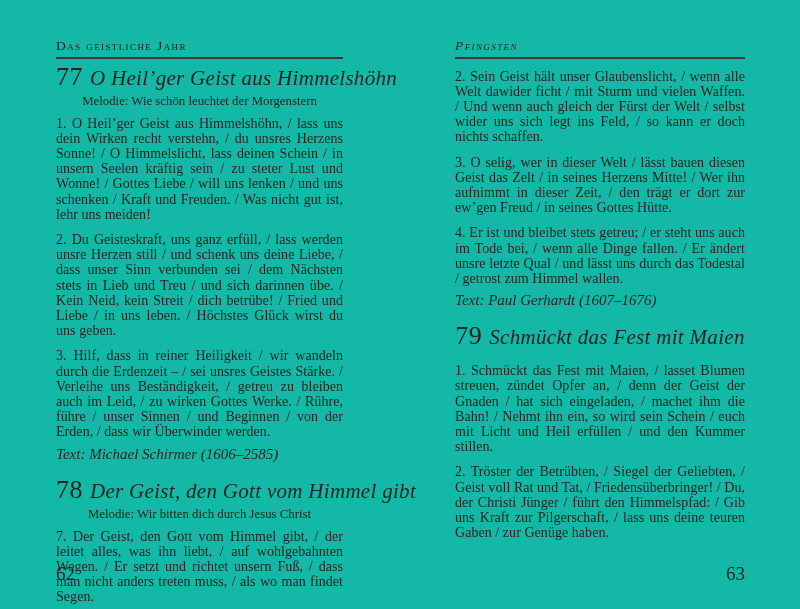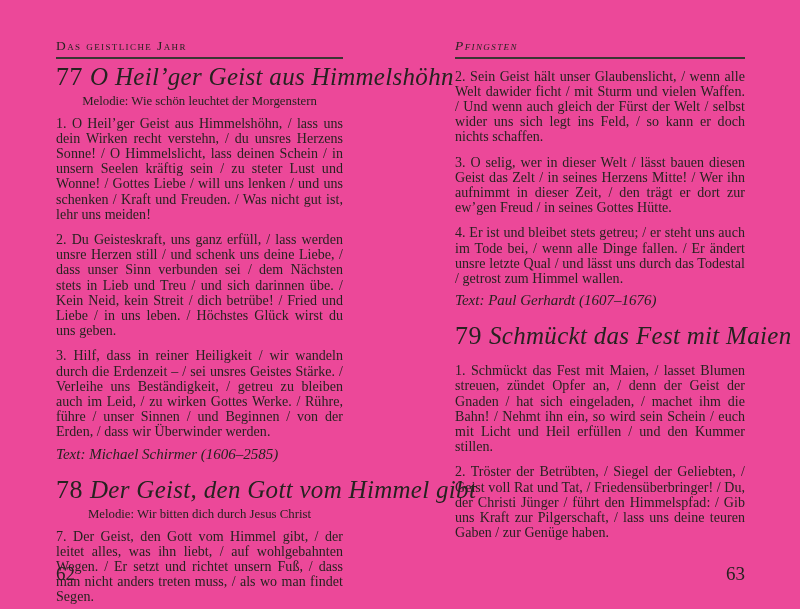--- a/index.html
+++ b/index.html
@@ -1,19 +1,19 @@
 <!DOCTYPE html>
 <html><head>
 <meta charset="utf-8">
 <style>
   html,body{margin:0;padding:0;background:#ffffff;}
   .book{
     position:relative;
     width:800px;height:609px;
-    background:#ec4899;
+    background:#14b8a6;
     font-family:"Liberation Serif","DejaVu Serif",serif;
     color:#262320;
     overflow:hidden;
   }
   .page{position:absolute;top:38px;}
   .page-left{left:56px;width:287px;}
   .page-right{left:455px;width:290px;}
 
   .running-head{
     font-variant:small-caps;
@@ -32,21 +32,21 @@
   }
   .hymn-heading.subsequent{margin-top:17px;}
   .hymn-number{
     font-size:26px;
     letter-spacing:.5px;
     vertical-align:baseline;
     margin-right:7px;
   }
   .hymn-title{
     font-style:italic;
-    font-size:25px;
+    font-size:21px;
     letter-spacing:.3px;
   }
   .melody-line{
     text-align:center;
     font-size:12.8px;line-height:14px;
     margin-top:2px;
     white-space:nowrap;
   }
 
   .stanza{

